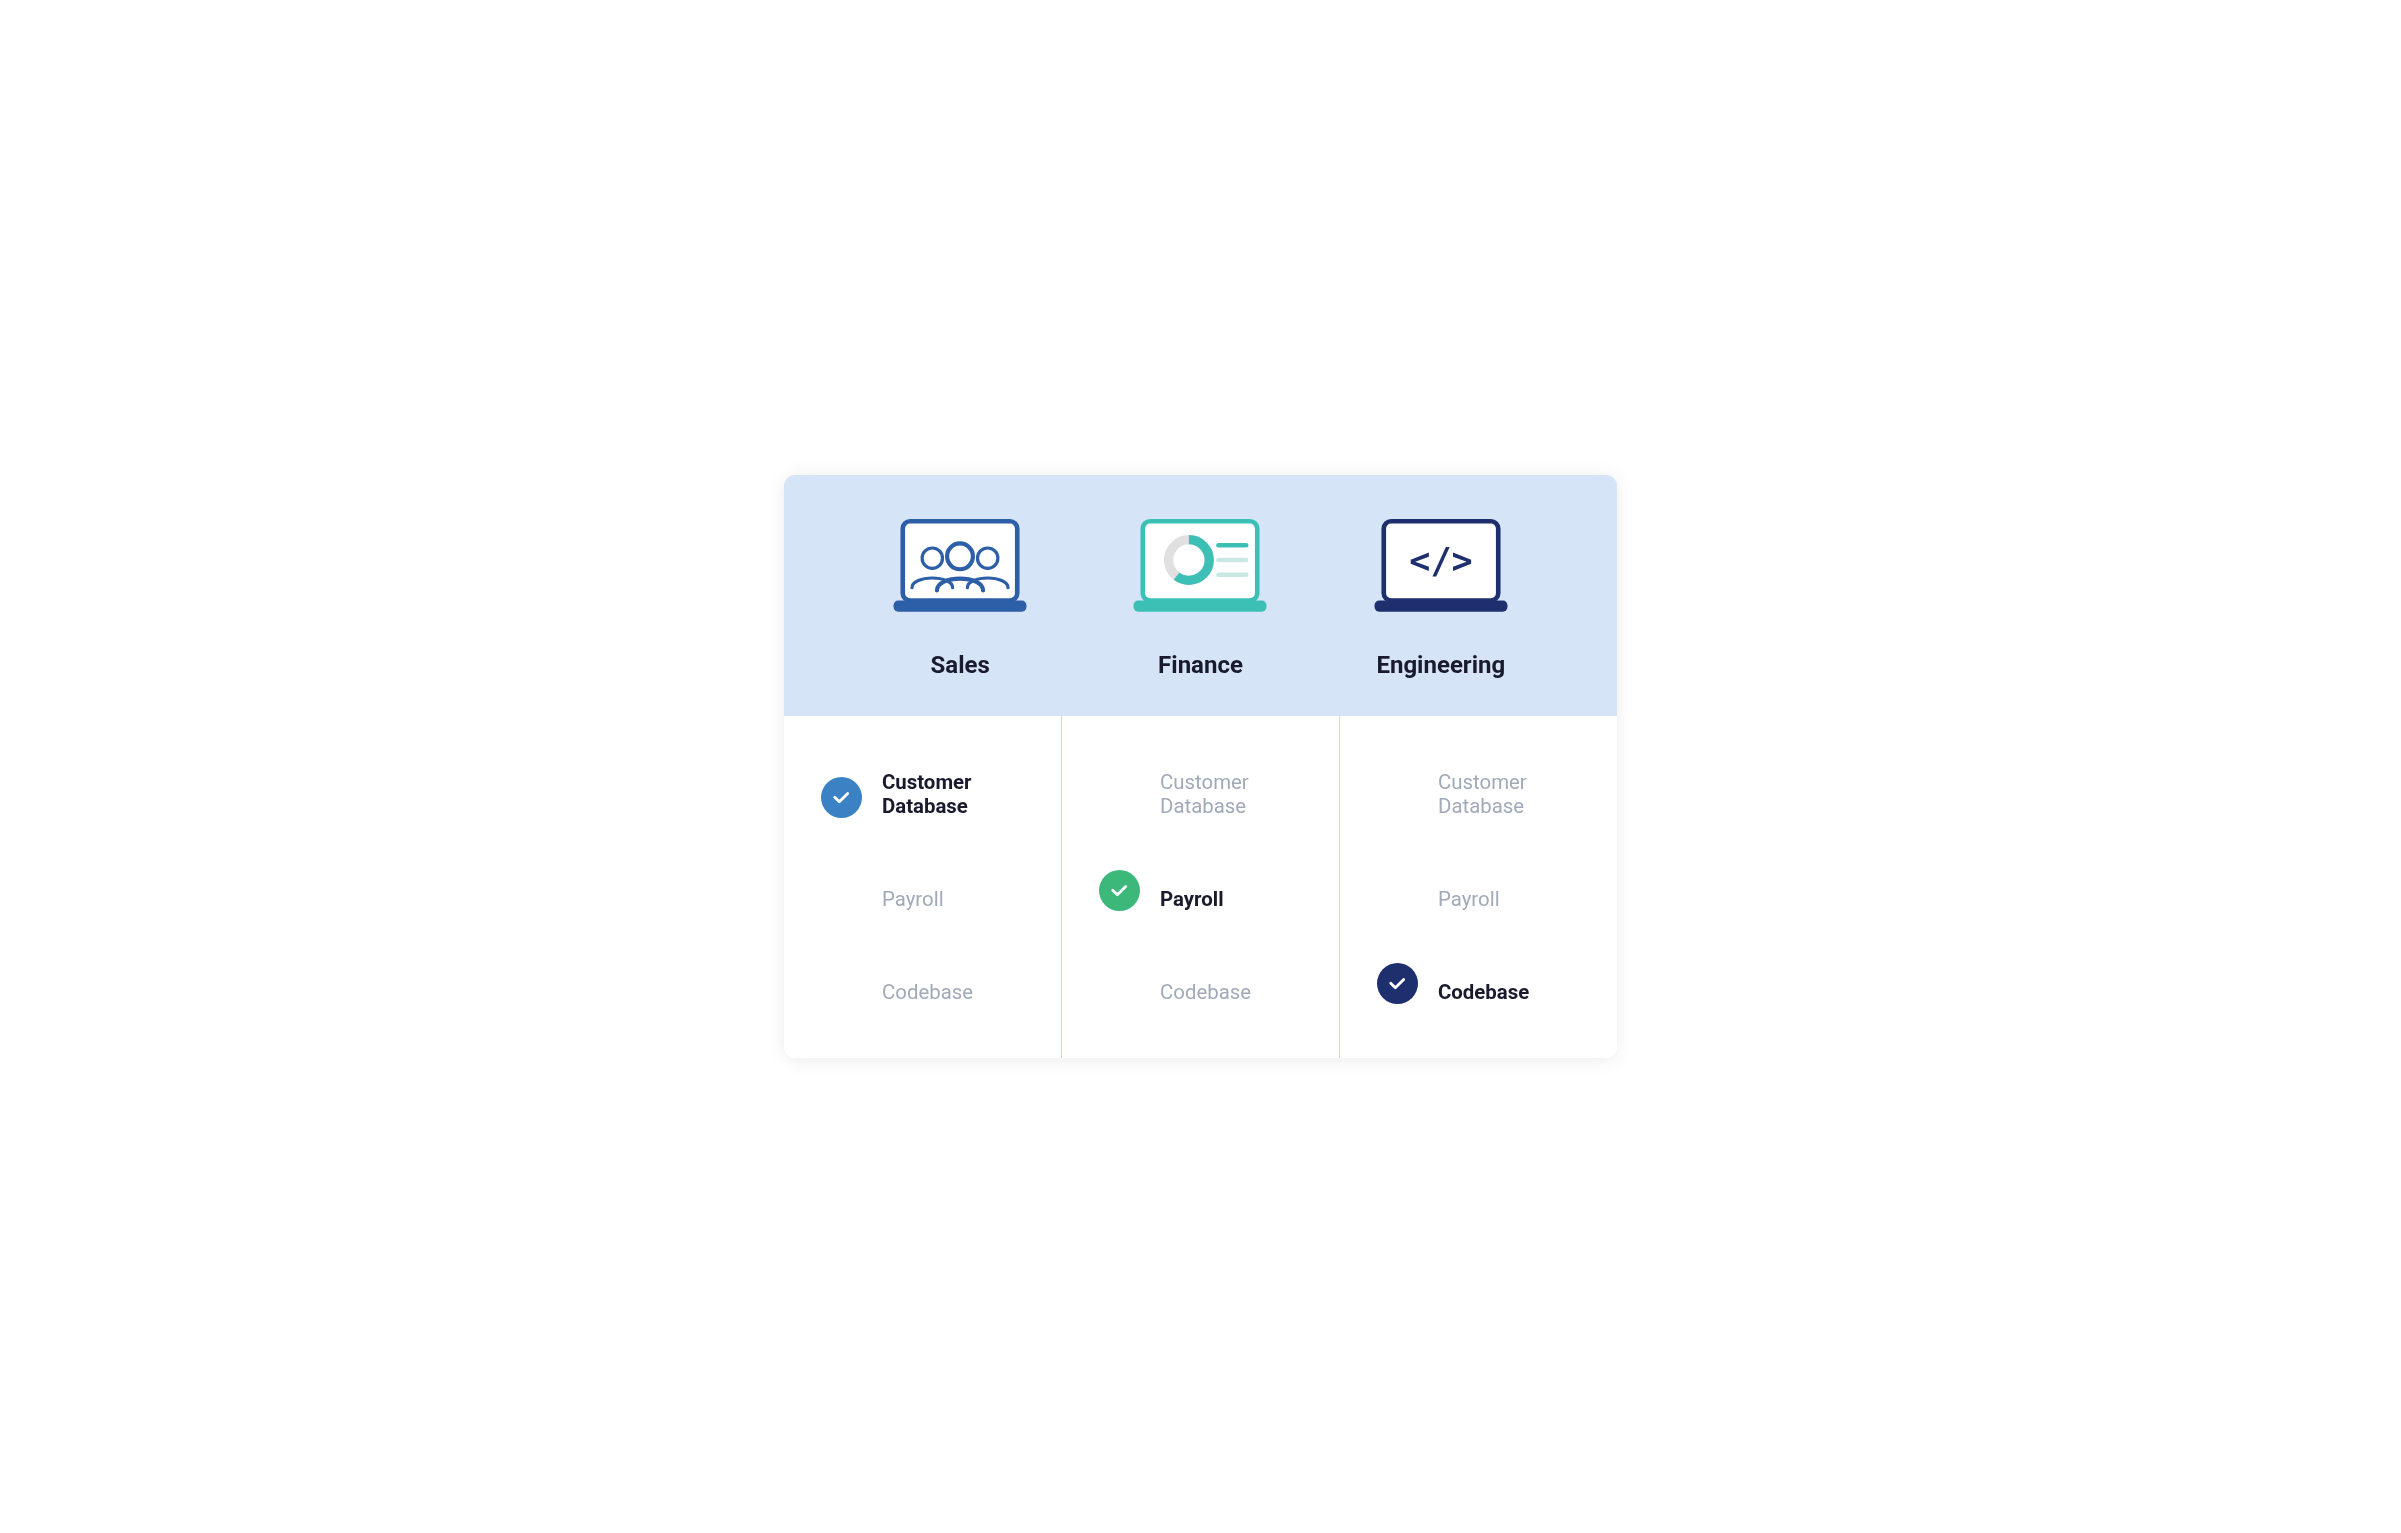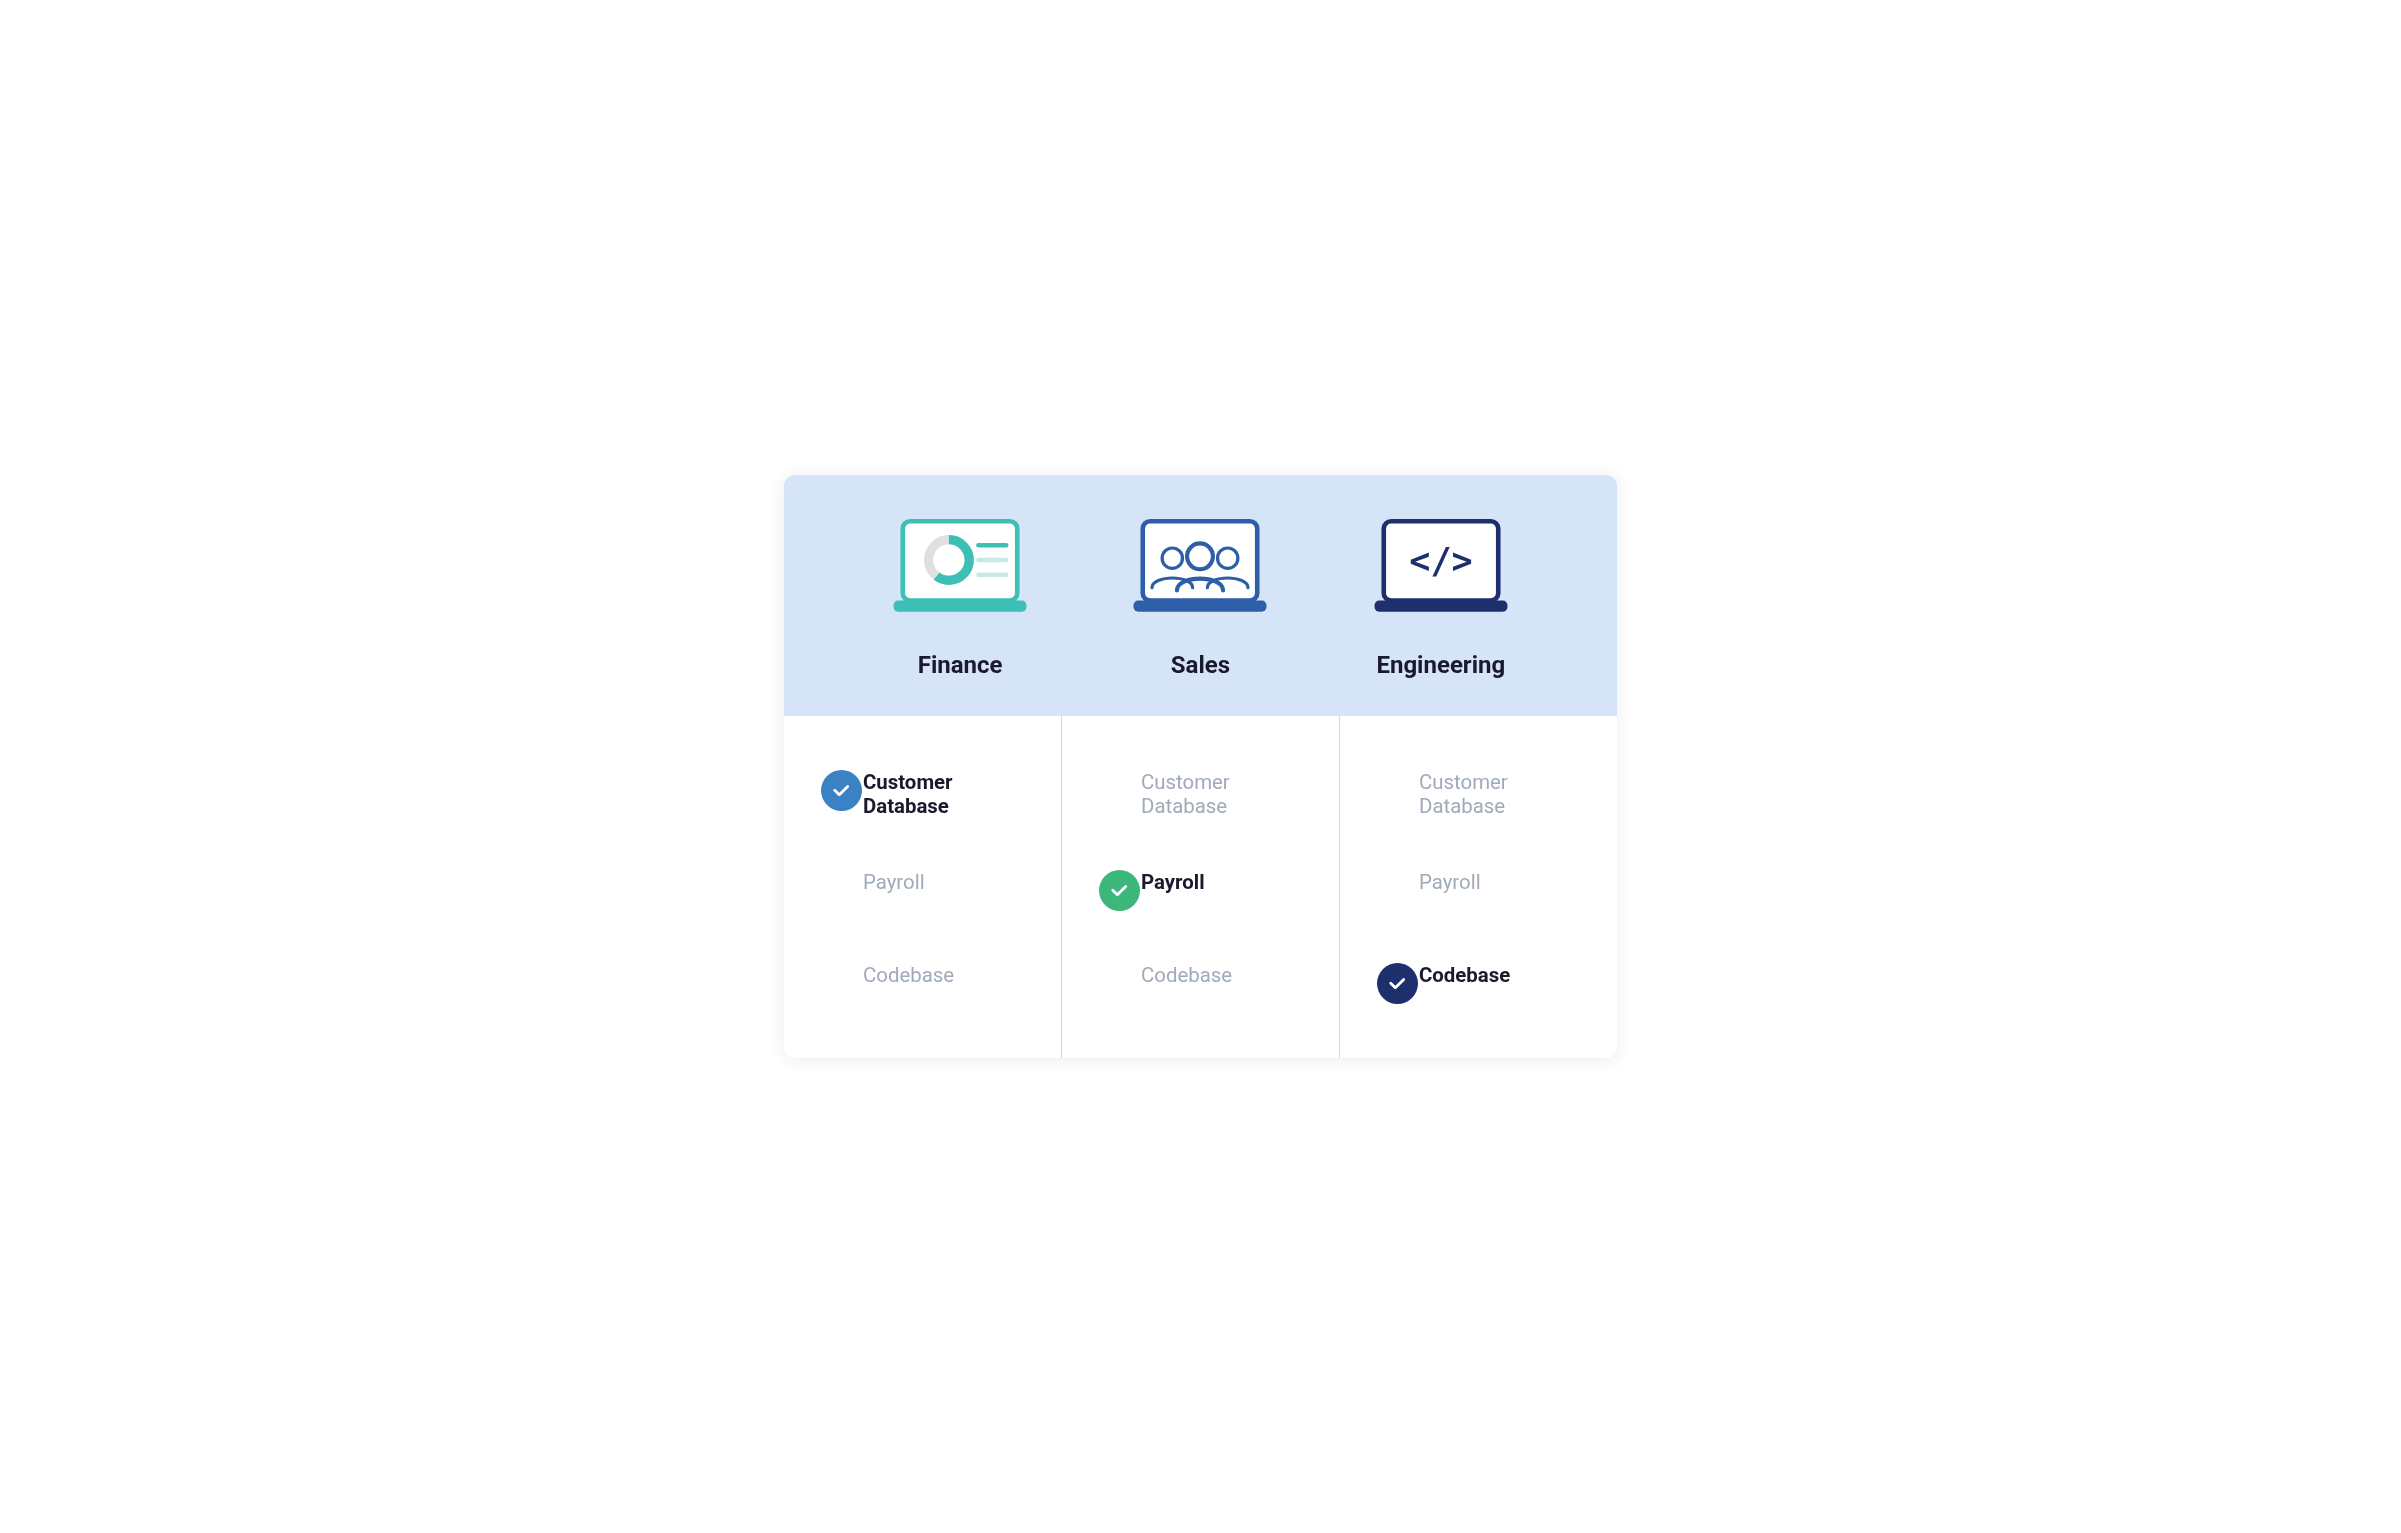--- a/index.html
+++ b/index.html
@@ -67,22 +67,22 @@
       flex-direction: column;
       gap: 0;
     }
 
     .data-column:not(:last-child) {
       border-right: 1.9px solid #c8d8f0;
     }
 
     .data-row {
       display: flex;
-      align-items: flex-start;
-      gap: 1px;
+      align-items: flex-end;
+      gap: 20px;
       padding: 26px 0;
     }
 
     .data-row:not(:last-child) {
       border-bottom: none;
     }
 
     .item-label {
       font-size: 20.4px;
       color: #a0aab8;
@@ -126,55 +126,55 @@
       height: 41px;
       flex-shrink: 0;
     }
   </style>
 </head>
 <body>
 
 <div class="container">
 
   <div class="header">
+
+    <div class="department">
+      <svg class="laptop-icon" viewBox="0 0 160 130" fill="none" xmlns="http://www.w3.org/2000/svg">
+
+        <rect x="18" y="10" width="124" height="86" rx="8" fill="white" stroke="#2c5fa8" stroke-width="5"></rect>
+
+        <rect x="8" y="96" width="144" height="12" rx="5" fill="#2c5fa8"></rect>
+
+        <circle cx="80" cy="48" r="14" fill="none" stroke="#2c5fa8" stroke-width="4.5"></circle>
+        <path d="M55 85 C55 68 105 68 105 85" stroke="#2c5fa8" stroke-width="4.5" fill="none" stroke-linecap="round"></path>
+
+        <circle cx="50" cy="50" r="11" fill="none" stroke="#2c5fa8" stroke-width="3.5"></circle>
+        <path d="M28 82 C28 68 72 68 72 82" stroke="#2c5fa8" stroke-width="3.5" fill="none" stroke-linecap="round"></path>
+
+        <circle cx="110" cy="50" r="11" fill="none" stroke="#2c5fa8" stroke-width="3.5"></circle>
+        <path d="M88 82 C88 68 132 68 132 82" stroke="#2c5fa8" stroke-width="3.5" fill="none" stroke-linecap="round"></path>
+      </svg>
+      <span class="dept-label">Sales</span>
+    </div>
 
     <div class="department">
       <svg class="laptop-icon" viewBox="0 0 160 130" fill="none" xmlns="http://www.w3.org/2000/svg">
 
         <rect x="18" y="10" width="124" height="86" rx="8" fill="white" stroke="#3cbfb4" stroke-width="5"></rect>
 
         <rect x="8" y="96" width="144" height="12" rx="5" fill="#3cbfb4"></rect>
 
         <circle cx="68" cy="52" r="22" fill="none" stroke="#e0e0e0" stroke-width="10"></circle>
         <circle cx="68" cy="52" r="22" fill="none" stroke="#3cbfb4" stroke-width="10" stroke-dasharray="83 55" stroke-dashoffset="0" transform="rotate(-90 68 52)"></circle>
 
         <line x1="100" y1="36" x2="130" y2="36" stroke="#3cbfb4" stroke-width="5" stroke-linecap="round"></line>
         <line x1="100" y1="52" x2="130" y2="52" stroke="#c8e8e4" stroke-width="5" stroke-linecap="round"></line>
         <line x1="100" y1="68" x2="130" y2="68" stroke="#c8e8e4" stroke-width="5" stroke-linecap="round"></line>
       </svg>
       <span class="dept-label">Finance</span>
-    </div>
-
-    <div class="department">
-      <svg class="laptop-icon" viewBox="0 0 160 130" fill="none" xmlns="http://www.w3.org/2000/svg">
-
-        <rect x="18" y="10" width="124" height="86" rx="8" fill="white" stroke="#2c5fa8" stroke-width="5"></rect>
-
-        <rect x="8" y="96" width="144" height="12" rx="5" fill="#2c5fa8"></rect>
-
-        <circle cx="80" cy="48" r="14" fill="none" stroke="#2c5fa8" stroke-width="4.5"></circle>
-        <path d="M55 85 C55 68 105 68 105 85" stroke="#2c5fa8" stroke-width="4.5" fill="none" stroke-linecap="round"></path>
-
-        <circle cx="50" cy="50" r="11" fill="none" stroke="#2c5fa8" stroke-width="3.5"></circle>
-        <path d="M28 82 C28 68 72 68 72 82" stroke="#2c5fa8" stroke-width="3.5" fill="none" stroke-linecap="round"></path>
-
-        <circle cx="110" cy="50" r="11" fill="none" stroke="#2c5fa8" stroke-width="3.5"></circle>
-        <path d="M88 82 C88 68 132 68 132 82" stroke="#2c5fa8" stroke-width="3.5" fill="none" stroke-linecap="round"></path>
-      </svg>
-      <span class="dept-label">Sales</span>
     </div>
 
     <div class="department">
       <svg class="laptop-icon" viewBox="0 0 160 130" fill="none" xmlns="http://www.w3.org/2000/svg">
 
         <rect x="18" y="10" width="124" height="86" rx="8" fill="white" stroke="#1e2f6e" stroke-width="5"></rect>
 
         <rect x="8" y="96" width="144" height="12" rx="5" fill="#1e2f6e"></rect>
 
         <text x="80" y="66" text-anchor="middle" font-size="38" font-weight="700" fill="#1e2f6e" font-family="monospace">&lt;/&gt;</text>

